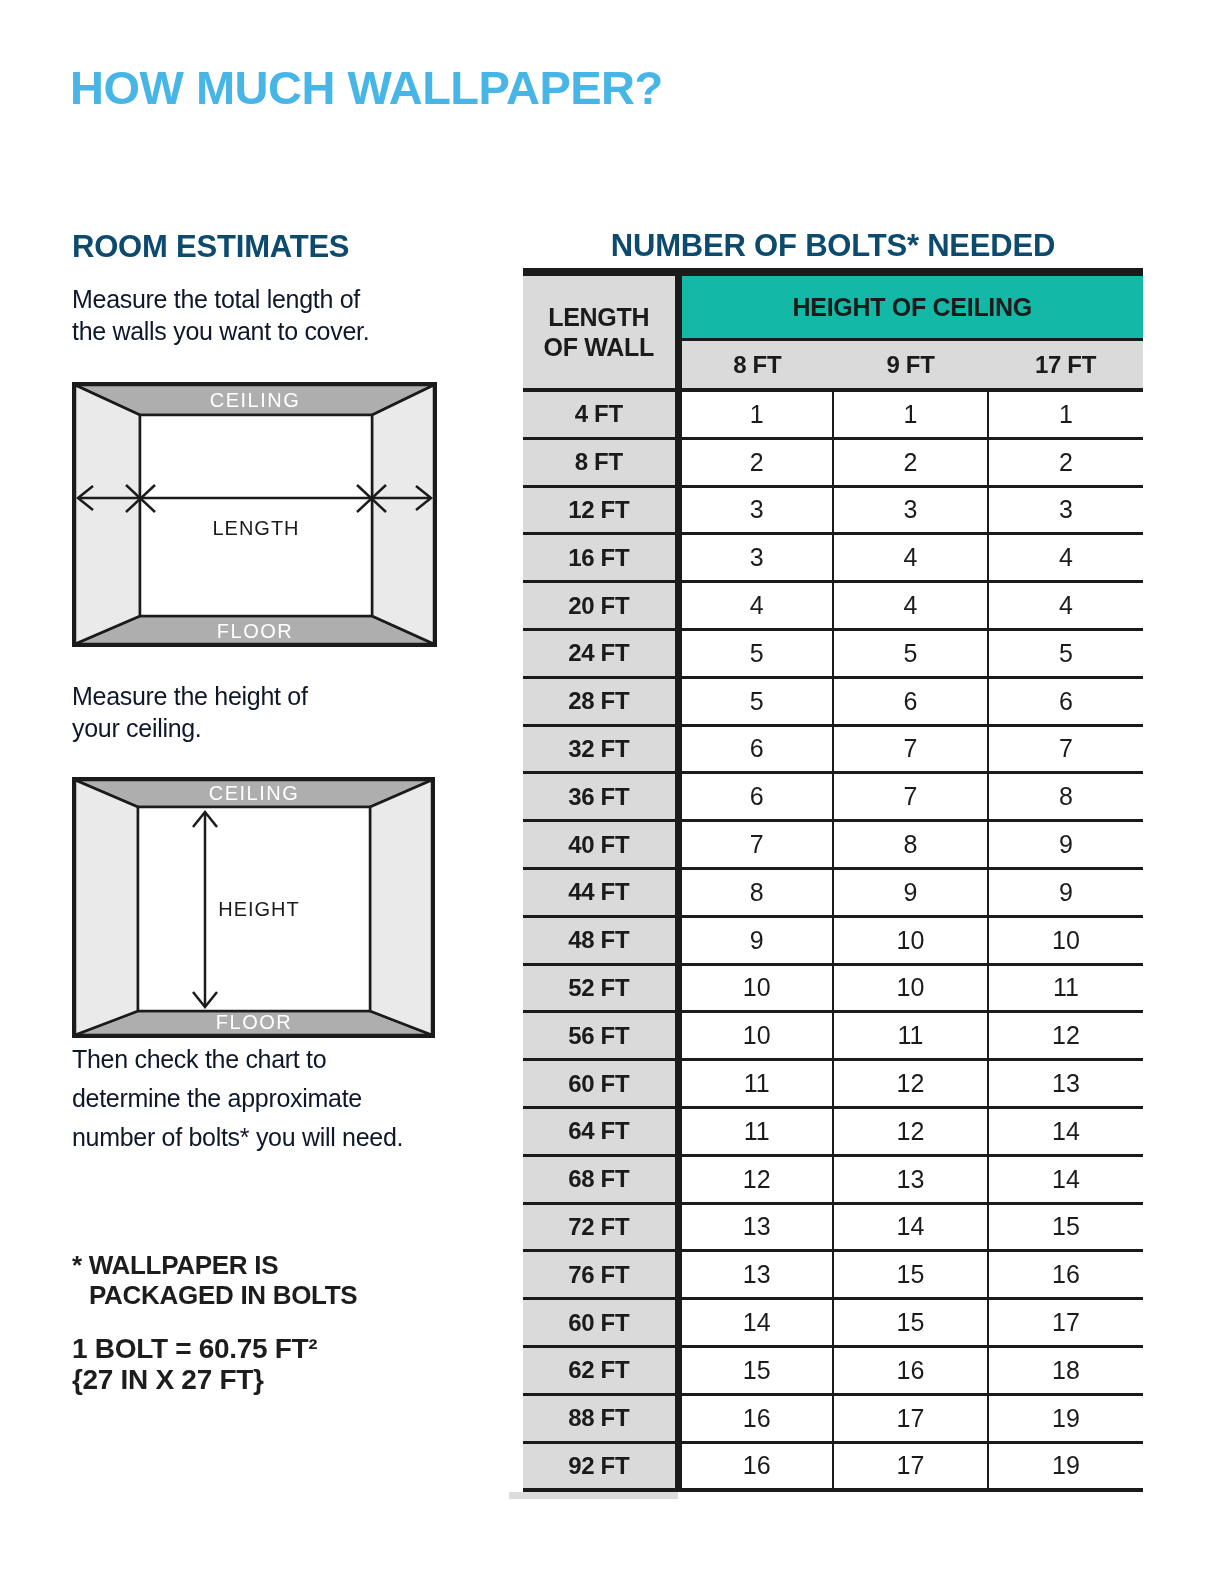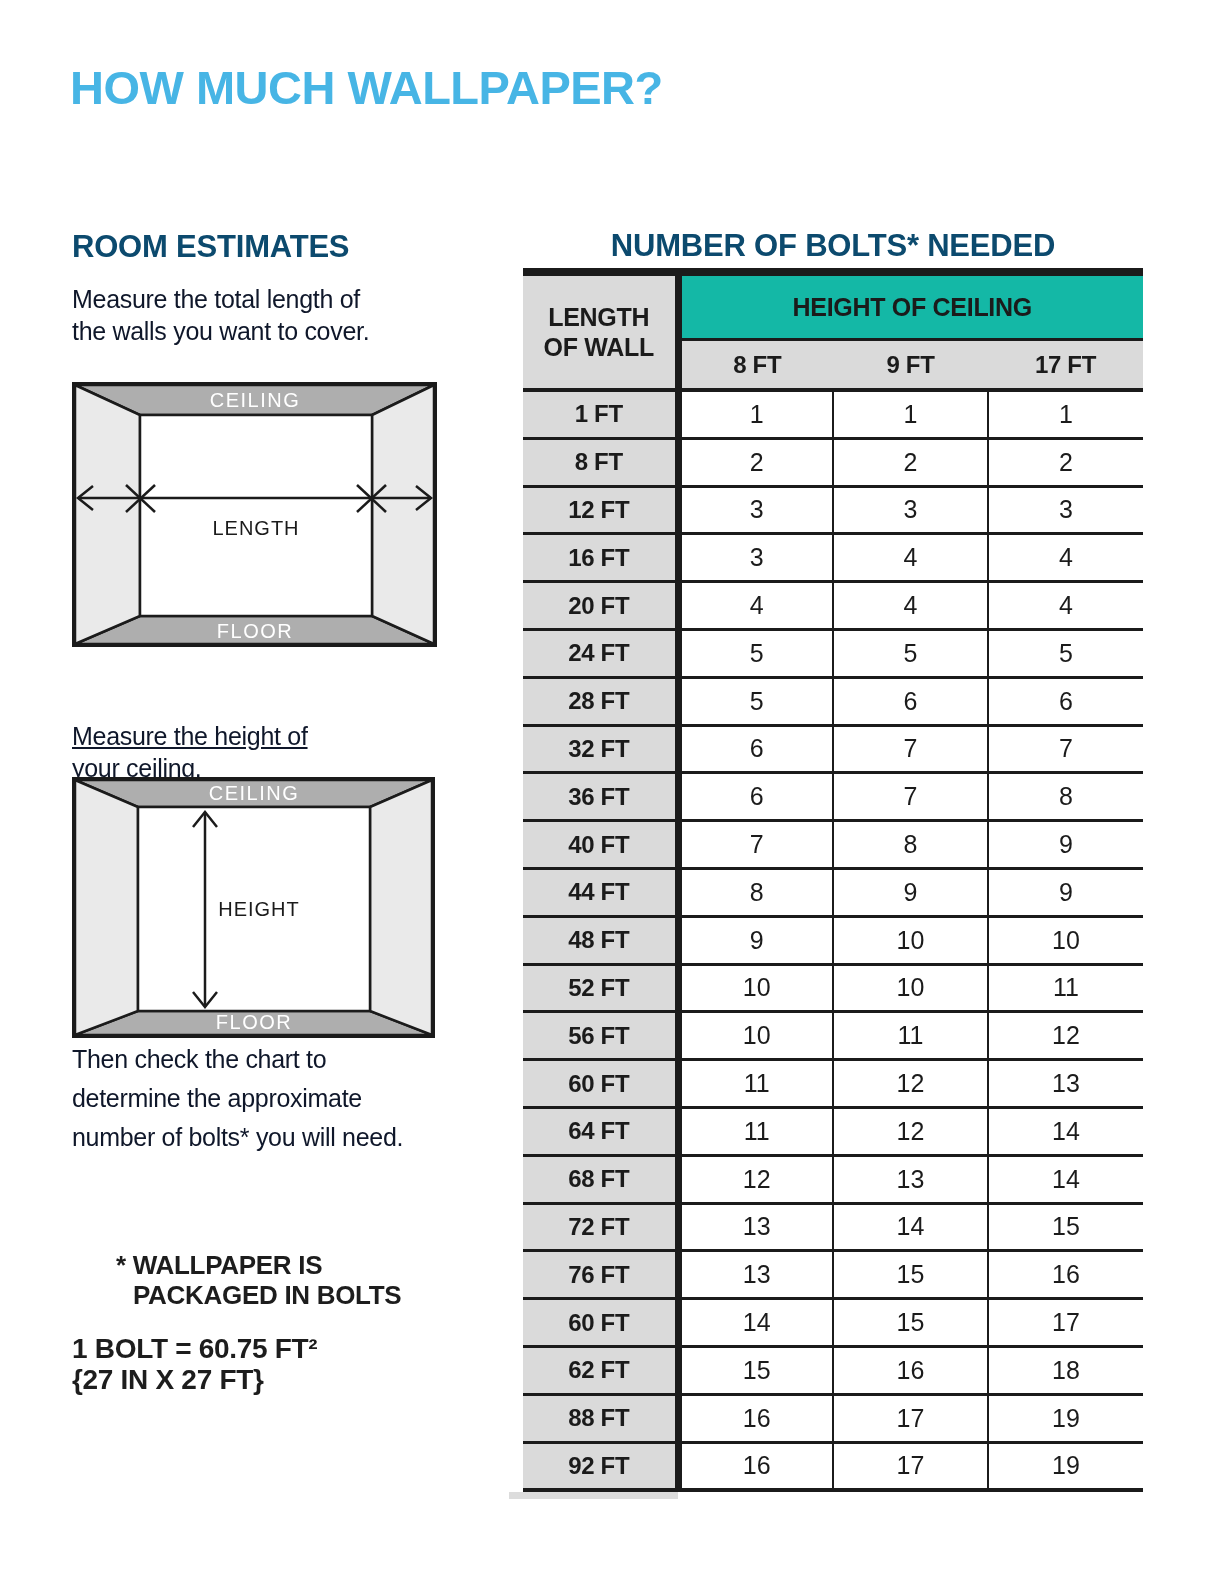--- a/index.html
+++ b/index.html
@@ -16,25 +16,25 @@
   .section-heading{
     font-size:31px;font-weight:bold;color:#0c4a6e;letter-spacing:-0.2px;white-space:nowrap;
   }
   #room-estimates-heading{left:72px;top:229px;}
   #bolts-heading{left:523px;top:228px;width:620px;text-align:center;}
   .para{
     left:72px;font-size:25px;line-height:32px;letter-spacing:-0.3px;
     color:#0f172a;white-space:pre-line;
   }
   #para-length{top:283px;}
-  #para-height{top:720px;text-decoration:underline;}
+  #para-height{top:680px;}
   #para-chart{top:1040px;line-height:39px;}
   .footnote{
     left:72px;top:1250px;font-size:26px;line-height:30px;font-weight:bold;color:#1d1d1d;
-    white-space:pre-line;padding-left:17px;text-indent:-17px;letter-spacing:-0.3px;margin-left:44px;
+    white-space:pre-line;padding-left:17px;text-indent:-17px;letter-spacing:-0.3px;
   }
   .boltinfo{
     left:72px;top:1333px;font-size:28px;line-height:31px;font-weight:bold;color:#1d1d1d;
     white-space:pre-line;letter-spacing:-0.3px;
   }
   svg text{font-family:"Liberation Sans", sans-serif;}
 
   
   #bolt-table{
     position:absolute;left:523px;top:268px;width:620px;
@@ -146,21 +146,21 @@
       <th class="group-cell" colspan="3">HEIGHT OF CEILING</th>
     </tr>
     <tr>
       <th class="sub-cell">8 FT</th>
       <th class="sub-cell">9 FT</th>
       <th class="sub-cell">17 FT</th>
     </tr>
   </thead>
   <tbody>
       <tr>
-        <td class="rowlabel">1 FT</td>
+        <td class="rowlabel">4 FT</td>
         <td class="sep">1</td>
         <td class="sep">1</td>
         <td>1</td>
       </tr>
       <tr>
         <td class="rowlabel">8 FT</td>
         <td class="sep">2</td>
         <td class="sep">2</td>
         <td>2</td>
       </tr>

